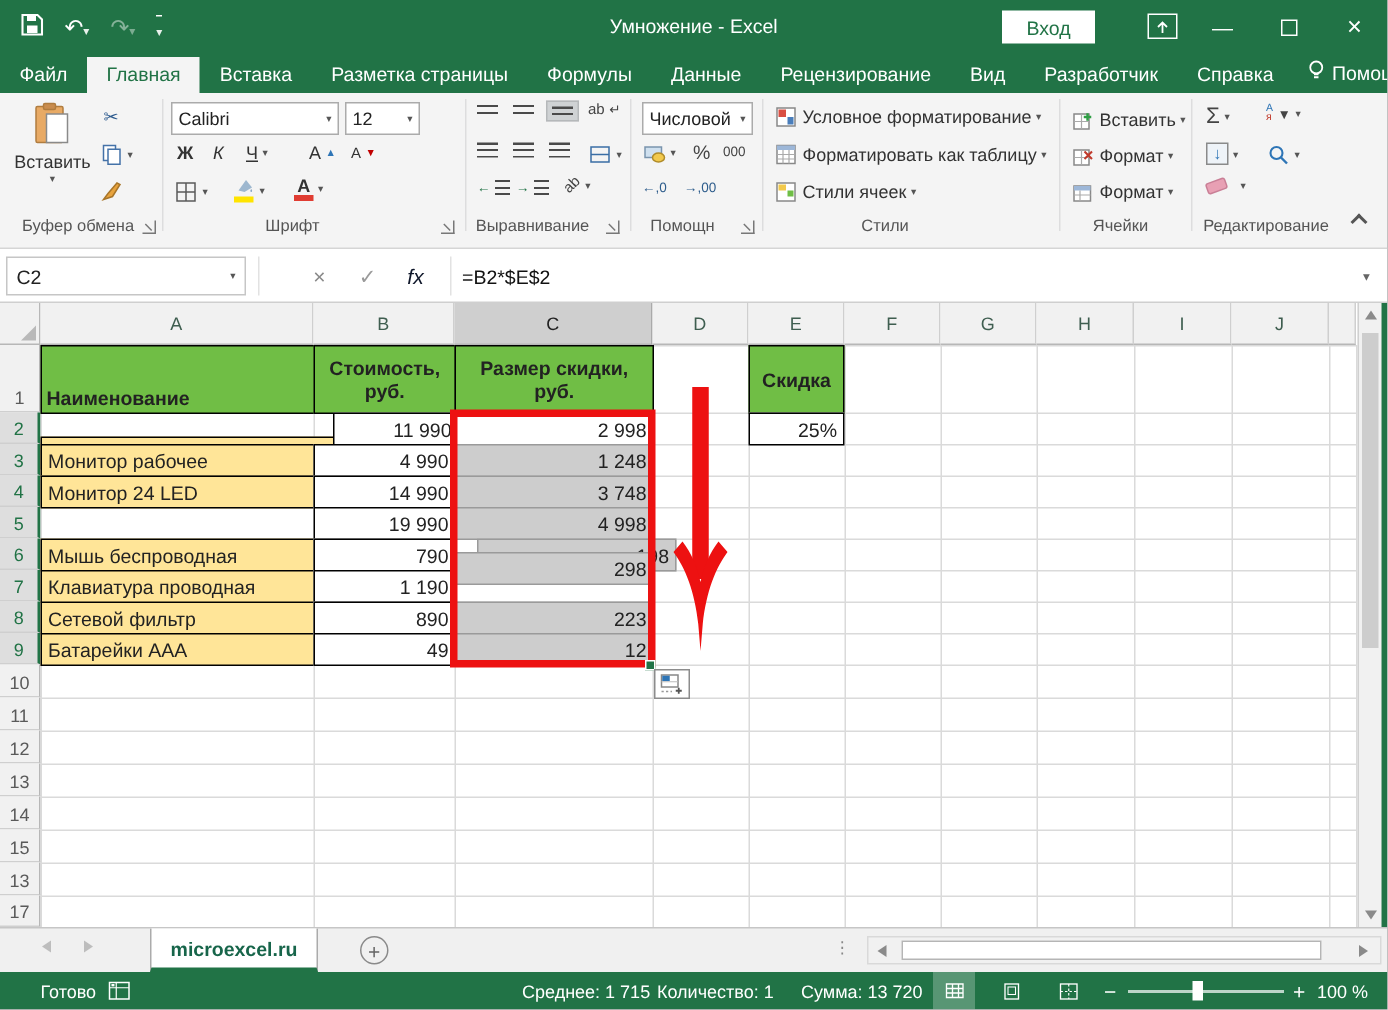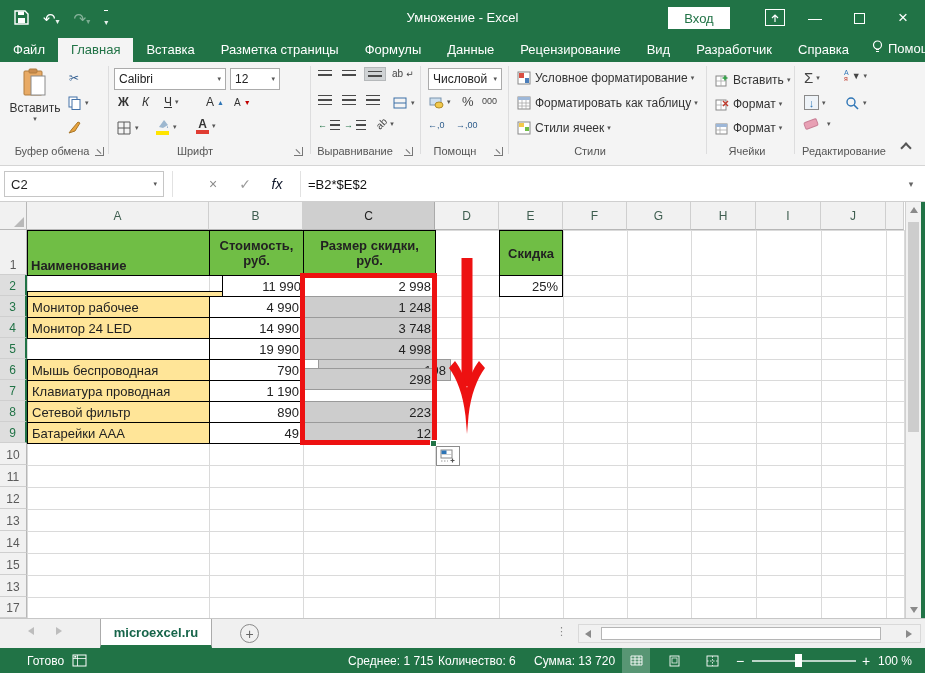--- a/index.html
+++ b/index.html
@@ -570,21 +570,21 @@
   <div id="statusbar" class="abs">
     <div class="sitem" style="left:27px">Готово</div>
     <div class="sitem" style="left:72px">
       <svg width="15" height="13" viewBox="0 0 15 13">
           <rect x="1" y="1" width="13" height="11" fill="none" stroke="#fff"></rect>
           <path d="M1 4.5h13M5.5 1v11" stroke="#fff" stroke-width=".8"></path>
           <rect x="2.3" y="2" width="2" height="1.6" fill="#fff"></rect>
         </svg>
     </div>
     <div class="sitem" style="left:348px">Среднее: 1 715</div>
-    <div class="sitem" style="left:438px">Количество: 6</div>
+    <div class="sitem" style="left:438px">Количество: 1</div>
     <div class="sitem" style="left:534px">Сумма: 13 720</div>
     <div class="sitem viewbtn sel" style="left:622px">
       <svg width="13" height="11" viewBox="0 0 13 11">
           <path d="M1 1h11v9H1zM1 4h11M1 7h11M5 1v9M9 1v9" fill="none" stroke="#fff" stroke-width=".9"></path>
         </svg>
     </div>
     <div class="sitem viewbtn" style="left:660px">
       <svg width="13" height="12" viewBox="0 0 13 12">
           <rect x="2" y="1" width="9" height="10" fill="none" stroke="#fff" stroke-width=".9"></rect>
           <rect x="4" y="3" width="5" height="5" fill="none" stroke="#fff" stroke-width=".7"></rect>

